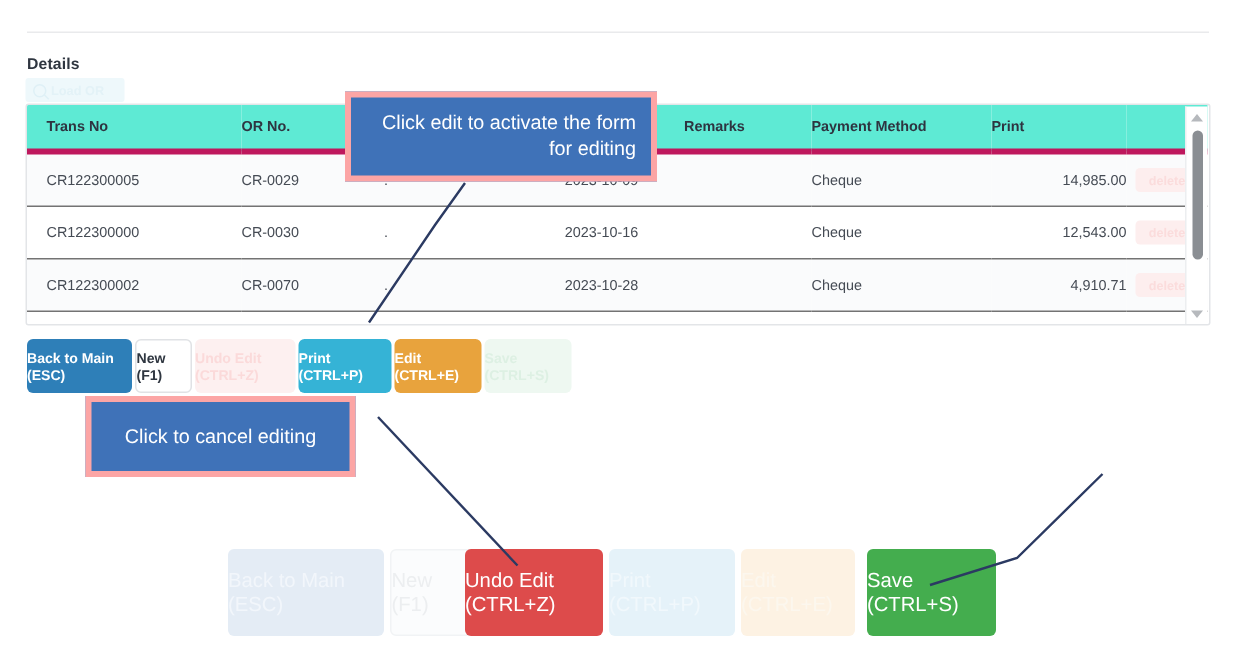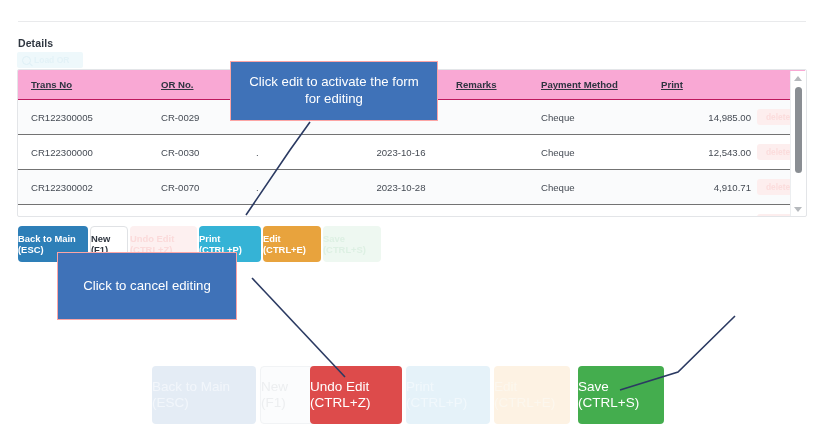--- a/index.html
+++ b/index.html
@@ -89,24 +89,23 @@
     width: 774px;
     border-collapse: collapse;
     table-layout: fixed;
   }
   table.details-table th {
     text-align: left;
     font-size: 9.6px;
     font-weight: bold;
     color: #2e3440;
     padding: 9px 0 9px 0;
-    border-bottom: 1px solid #be185d;
-    background: #f9a8d4;
+    border-bottom: 4px solid #be185d;
+    background: #5eead4;
     white-space: nowrap;
-    text-decoration: underline;
   }
   table.details-table td {
     font-size: 9.6px;
     color: #44495180;
     color: #454b54;
     padding: 9px 0;
     border-bottom: 1px solid #737373;
     white-space: nowrap;
   }
   tr.row-alt td { background: #fafbfc; }
@@ -193,33 +192,33 @@
   .b-new2   { left: 260px; width: 62px;  background:#fbfcfd; color:#eceef0; border:1px solid #f1f3f5; }
   .b-undo2  { left: 310px; width: 92px;  background:#dd4b4b; color:#ffffff; }
   .b-print2 { left: 406px; width: 84px;  background:#e5f2f9; color:#f1f8fc; }
   .b-edit2  { left: 494px; width: 76px;  background:#fdf2e3; color:#fcf7ee; }
   .b-save2  { left: 578px; width: 86px;  background:#44ad4e; color:#ffffff; }
 
   
   .callout {
     position: absolute;
     background: #3f72b8;
-    border: 1px solid #fca5a5;
+    border: 4px solid #fca5a5;
     color: #ffffff;
     display: flex;
     align-items: center;
     justify-content: center;
-    text-align: center;
+    text-align: right;
     box-sizing: border-box;
     padding: 4px 10px;
     font-size: 13.2px;
     line-height: 1.28;
   }
   .callout-edit   { left: 230px; top: 61px;  width: 208px; height: 60px; }
-  .callout-cancel { left: 57px;  top: 252px; width: 180px; height: 68px; }
+  .callout-cancel { left: 57px;  top: 264px; width: 180px; height: 54px; }
   .callout-save   { left: 534px; top: 219px; width: 228px; height: 78px; }
 
   
   .lines {
     position: absolute;
     left: 0; top: 0;
     width: 823px; height: 443px;
     pointer-events: none;
   }
 </style>

